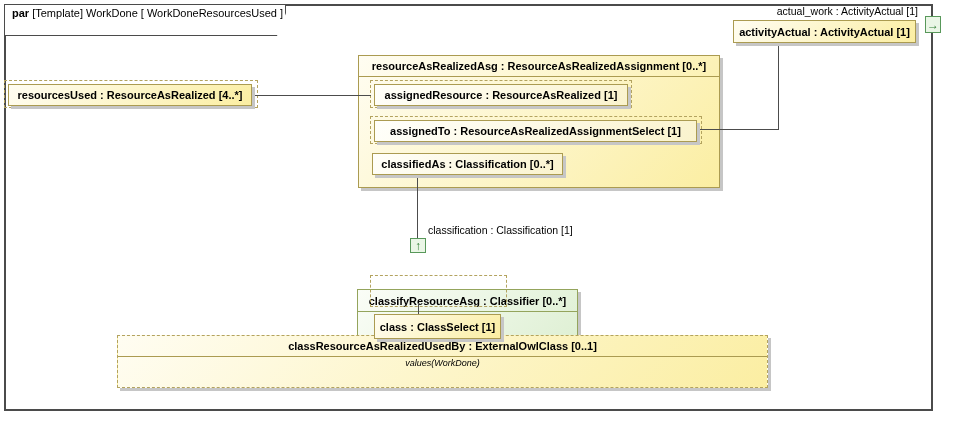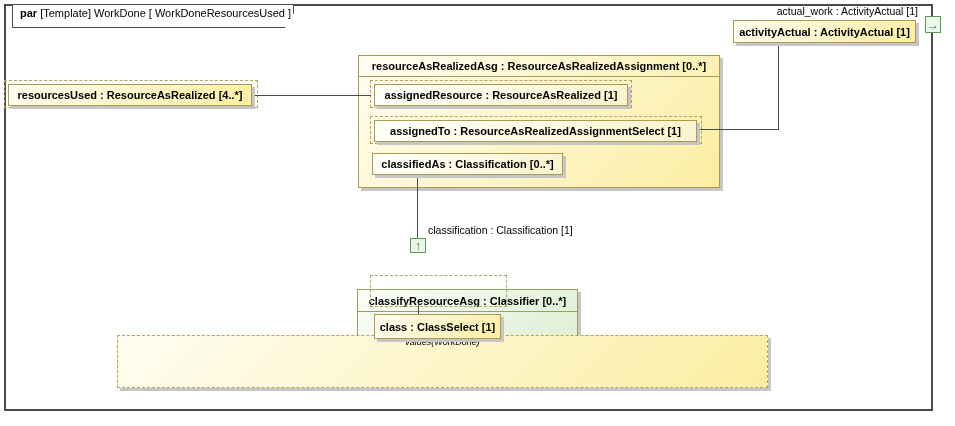--- a/index.html
+++ b/index.html
@@ -65,21 +65,21 @@
   }
 
   .stereo{font-style:italic;font-size:9px;text-align:center;white-space:nowrap;}
   .slotval{font-size:10.5px;text-align:center;white-space:nowrap;}
 </style>
 </head>
 <body>
 
 <div class="abs frame" style="left:4px;top:4px;width:929px;height:407px;"></div>
 
-<div class="abs frame-tab" style="left:12px;top:4px;width:282px;height:24px;">
+<div class="abs frame-tab" style="left:4px;top:4px;width:282px;height:32px;">
   <span class="kw">par</span>&nbsp;<span>[Template] WorkDone [ WorkDoneResourcesUsed ]</span>
 </div>
 
 <div class="abs plain-label" style="left:620px;top:5px;width:298px;text-align:right;">actual_work : ActivityActual [1]</div>
 
 <div class="abs ybox" style="left:733px;top:20px;width:183px;height:23px;z-index:4;">
   <div class="blabel">activityActual : ActivityActual [1]</div>
 </div>
 
 <div class="abs dashedrect" style="left:4px;top:80px;width:254px;height:28px;"></div>
@@ -108,20 +108,21 @@
 <div class="abs gbox" style="left:357px;top:246px;width:221px;height:67px;z-index:2;">
   <div class="hdr green" style="height:21px;">classifyResourceAsg : Classifier [0..*]</div>
 </div>
 
 <div class="abs dashedrect" style="left:370px;top:275px;width:137px;height:32px;z-index:3;"></div>
 <div class="abs ybox" style="left:374px;top:278px;width:127px;height:25px;z-index:4;margin-top:36px;">
   <div class="blabel">class : ClassSelect [1]</div>
 </div>
 
 <div class="abs owlbox" style="left:117px;top:335px;width:651px;height:53px;z-index:2;">
+  <div class="hdr" style="height:20px;">classResourceAsRealizedUsedBy : ExternalOwlClass [0..1]</div>
   <div class="stereo" style="margin-top:1px;font-style:italic;">values(WorkDone)</div>
 </div>
 
 <div class="abs hline" style="left:253px;top:95px;width:118px;"></div>
 <div class="abs vline" style="left:778px;top:43px;height:86px;"></div>
 <div class="abs hline" style="left:697px;top:129px;width:82px;"></div>
 <div class="abs vline" style="left:417px;top:175px;height:63px;"></div>
 <div class="abs vline" style="left:418px;top:303px;height:32px;"></div>
 
 <div class="abs plain-label" style="left:428px;top:224px;">classification : Classification [1]</div>

